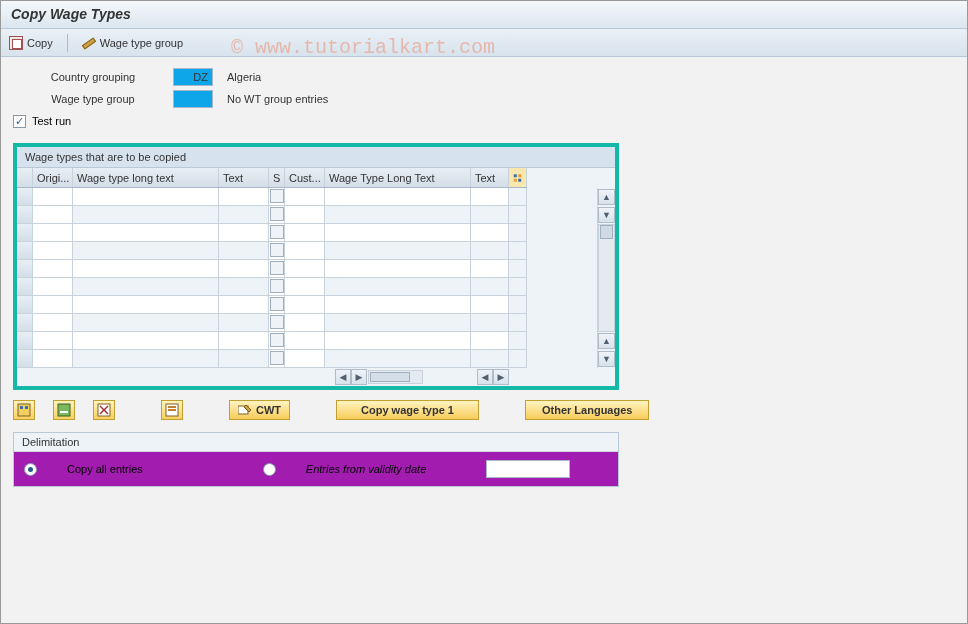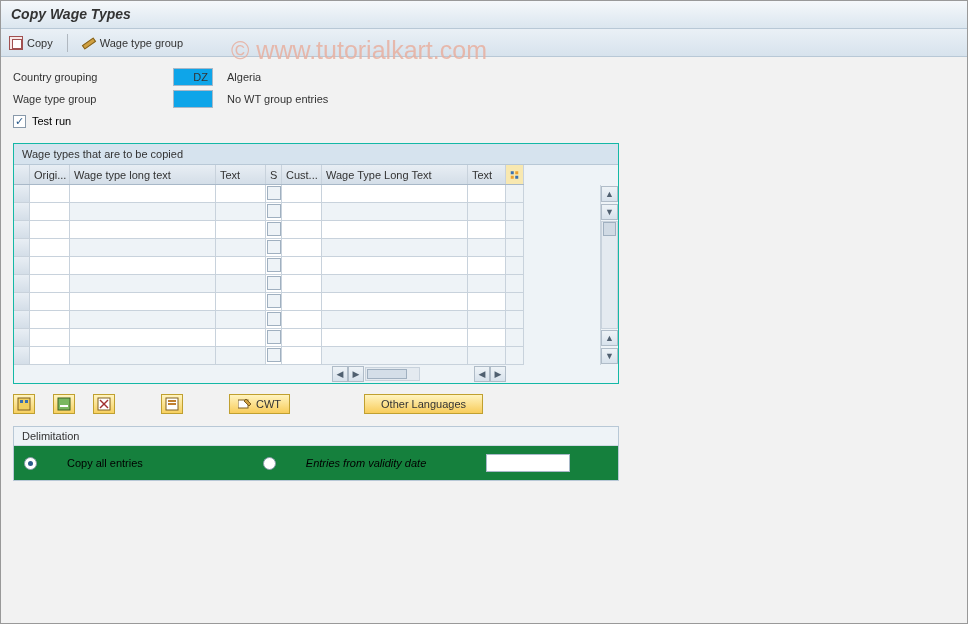--- a/index.html
+++ b/index.html
@@ -9,27 +9,27 @@
 .toolbar { background: linear-gradient(#eaf0f6,#d7e3ed); height: 28px; border-bottom: 1px solid #b8c8d6; display: flex; align-items: center; padding: 9px 8px; gap: 14px; }
 .tb-item { display: flex; align-items: center; gap: 4px; cursor: pointer; color: #333; }
 .tb-sep { width:1px; height:18px; background:#b0b8c0; }
 .icon { display:inline-block; width:14px; height:14px; }
 .icon-copy { border:1px solid #a05050; background:#f7e8e8; position:relative; }
 .icon-copy::after { content:""; position:absolute; left:2px; top:2px; width:8px; height:8px; border:1px solid #a05050; background:#fff; }
 .icon-pencil { position:relative; }
 .icon-pencil::before { content:""; position:absolute; width:12px; height:3px; background:#d0a040; border:1px solid #806020; transform:rotate(-35deg); left:0; top:5px; }
 .content { padding: 10px 12px; }
 .form-row { display:flex; align-items:center; height:20px; margin-bottom:2px; }
-.form-label { width: 160px; color:#333; }
+.form-label { width: 160px; color:#333;text-align:center; }
 .form-input { width:40px; height:18px; background:#0ea5e9; border:1px solid #a8b8c8; text-align:left; padding:0 4px; color:#333; }
 .form-input.wd { text-align:right; }
 .form-text { margin-left: 14px; color:#333; }
 .chk { width:13px; height:13px; border:1px solid #8899aa; background:#fff; display:inline-flex; align-items:center; justify-content:center; margin-right:6px; cursor:pointer; }
 .chk.checked::after { content:"✓"; font-size:11px; color:#2a5a8a; line-height:1; }
-.panel { margin-top:12px; border:1px solid #14b8a6; background:#0ea5e9; }
+.panel { margin-top:12px; border:4px solid #14b8a6; background:#0ea5e9; }
 .panel-header { background:#d6e3ee; padding:4px 8px; color:#333; border-bottom:1px solid #b8c8d6; }
 .grid { position:relative; display:flex; background:#eef3f7; }
 .grid-table { display:flex; flex-direction:column; }
 .grid-head { display:flex; background:linear-gradient(#e8eef4,#d4dee8); border-bottom:1px solid #a8b8c8; height:20px; }
 .gh { border-right:1px solid #c8d2dc; display:flex; align-items:center; padding:0 4px; color:#333; font-size:11px; overflow:hidden; white-space:nowrap; }
 .gh.sel { width:16px; padding:0; }
 .gh.c-origi { width:40px; }
 .gh.c-wtlt { width:146px; }
 .gh.c-text { width:50px; }
 .gh.c-s { width:16px; }
@@ -51,33 +51,33 @@
 .gc.c-text2 { width:38px; }
 .gc.striped { background:#eef3f7; }
 .vbar { width:18px; display:flex; flex-direction:column; border-left:1px solid #c8d2dc; }
 .vbtn { width:17px; height:16px; background:linear-gradient(#eef3f7,#d8e2ec); border:1px solid #b0bcc8; margin:1px 0; cursor:pointer; display:flex; align-items:center; justify-content:center; color:#506070; font-size:9px; }
 .vtrack { flex:1; background:#e4eaf0; border:1px solid #c8d2dc; position:relative; }
 .vthumb { position:absolute; left:1px; right:1px; top:0; height:14px; background:#d0dae4; border:1px solid #a0b0c0; }
 .hscroll { display:flex; height:18px; align-items:center; }
 .hbtn { width:16px; height:16px; background:linear-gradient(#eef3f7,#d8e2ec); border:1px solid #b0bcc8; cursor:pointer; display:flex; align-items:center; justify-content:center; color:#506070; font-size:9px; }
 .htrack { flex:1; height:14px; background:#e4eaf0; border:1px solid #c8d2dc; margin:0 1px; display:flex; align-items:center; }
 .hthumb { width:40px; height:10px; margin:1px; background:#d4dee8; border:1px solid #a0b0c0; }
-.btn-row { display:flex; gap:18px; margin-top:10px; align-items:flex-start; }
+.btn-row { display:flex; gap:18px; margin-top:10px; align-items:flex-start;font-weight:bold; }
 .mini-btn { width:22px; height:20px; background:linear-gradient(#fff4c0,#f7d060); border:1px solid #c0a030; cursor:pointer; display:flex; align-items:center; justify-content:center; }
 .txt-btn { height:20px; padding:0 8px; background:linear-gradient(#fff4c0,#f8cc5a); border:1px solid #c0a030; cursor:pointer; display:flex; align-items:center; color:#333; }
 .sep-btn { width:10px; }
-.delim-panel { margin-top:12px; border:1px solid #b8c8d6; background:#15803d; width:606px; }
+.delim-panel { margin-top:12px; border:1px solid #b8c8d6; background:#a21caf; width:606px; }
 .delim-header { background:#eef3f7; padding:3px 8px; color:#333; border-bottom:1px solid #d0dae4; }
 .delim-body { display:flex; align-items:center; padding:8px 10px; }
 .radio { width:13px; height:13px; border:1px solid #8899aa; border-radius:50%; display:inline-flex; align-items:center; justify-content:center; margin-right:6px; cursor:pointer; background:#fff; }
 .radio.checked::after { content:""; width:5px; height:5px; background:#2a5a8a; border-radius:50%; }
 .delim-body .opt { display:flex; align-items:center;gap:24px; }
 .delim-body .opt2 { margin-left:120px;font-style:italic; }
 .date-input { width:84px; height:18px; border:1px solid #a8b8c8; background:#fff; margin-left:60px; }
-.watermark { position:absolute; left:230px; top:35px; font-size:25px; color:#e8b0a0; opacity:0.85; pointer-events:none; font-family: Liberation Sans, sans-serif; }
+.watermark { position:absolute; left:230px; top:35px; font-size:20px; color:#e8b0a0; opacity:0.85; pointer-events:none; font-family: Liberation Mono, monospace; }
 </style>
 </head>
 <body>
 
 <div class="titlebar">
   <h1>Copy Wage Types</h1>
 </div>
 
 <div class="toolbar">
   <div class="tb-item">
@@ -302,20 +302,23 @@
       </div>
     <div class="sep-btn"></div>
     <div class="txt-btn">
       <svg width="14" height="12" style="margin-right:4px">
           <rect x="0" y="2" width="10" height="8" fill="#fff" stroke="#806020"></rect>
           <path d="M8 1 L13 6 L11 8 L6 3 Z" fill="#d0a040" stroke="#806020"></path>
         </svg>
       <span>CWT</span>
     </div>
     <div class="sep-btn"></div>
+    <div class="txt-btn" style="padding:0 24px;">
+      <span>Copy wage type 1</span>
+    </div>
     <div class="sep-btn"></div>
     <div class="txt-btn" style="padding:0 16px;">
       <span>Other Languages</span>
     </div>
   </div>
 
   <div class="delim-panel">
     <div class="delim-header">Delimitation</div>
     <div class="delim-body">
       <div class="opt">

